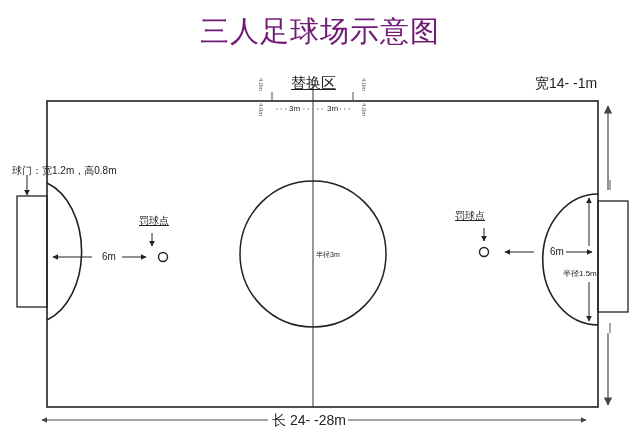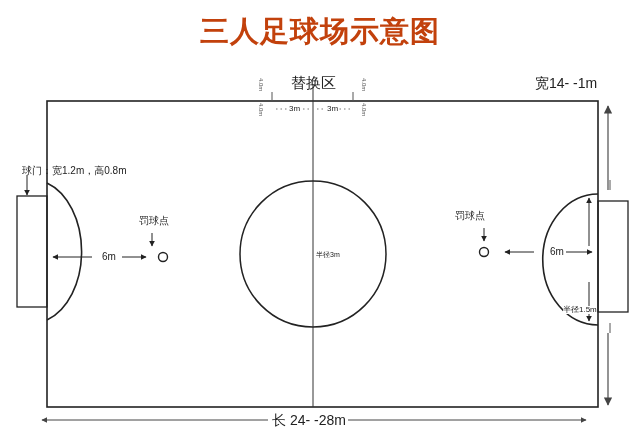--- a/index.html
+++ b/index.html
@@ -1,23 +1,23 @@
 <!DOCTYPE html>
 <html><head>
   <meta charset="utf-8">
   <style>
     html, body { margin: 0; padding: 0; background: #ffffff; }
     body { width: 640px; height: 441px; position: relative; overflow: hidden;
            font-family: "DejaVu Sans", "Liberation Sans", sans-serif; }
     .title { position: absolute; left: 0; width: 640px; top: 12px; text-align: center;
              font-family: "DejaVu Serif", "Liberation Serif", serif; font-size: 29px;
-             font-weight: bold; color: #c2410c; letter-spacing: 1px; }
+             font-weight: normal; color: #701a75; letter-spacing: 1px; }
     svg { position: absolute; left: 0; top: 0; }
     .lbl { position: absolute; color: #222; white-space: nowrap; line-height: 1; }
-    .serif { font-family: "DejaVu Serif", "Liberation Serif", serif; }
+    .serif { font-family: "DejaVu Serif", "Liberation Serif", serif; text-decoration: underline; }
     .sans { font-family: "Liberation Sans", "DejaVu Sans", sans-serif; }
     .vtxt { position: absolute; writing-mode: vertical-rl; font-size: 6px; color: #555;
             font-family: "Liberation Sans", sans-serif; line-height: 1; }
   </style>
 </head>
 <body>
 
 <div class="title">三人足球场示意图</div>
 
 <svg width="640" height="441" viewBox="0 0 640 441">
@@ -82,25 +82,25 @@
 <div class="vtxt" style="left:258px; top:78px;">4.0m</div>
 <div class="vtxt" style="left:258px; top:103px;">4.0m</div>
 <div class="vtxt" style="left:361px; top:78px;">4.0m</div>
 <div class="vtxt" style="left:361px; top:103px;">4.0m</div>
 
 <div class="lbl sans" style="left:288px; top:105px; font-size:8px; background:#fff; padding:0 1px;">3m</div>
 <div class="lbl sans" style="left:326px; top:105px; font-size:8px; background:#fff; padding:0 1px;">3m</div>
 
 <div class="lbl sans" style="left:535px; top:76px; font-size:14px;">宽14- -1m</div>
 
-<div class="lbl sans" style="left:22px; top:166px; font-size:10px;">球门：宽1.2m，高0.8m</div>
+<div class="lbl sans" style="left:12px; top:166px; font-size:10px;">球门：宽1.2m，高0.8m</div>
 
 <div class="lbl serif" style="left:139px; top:216px; font-size:10px;">罚球点</div>
 <div class="lbl sans" style="left:102px; top:252px; font-size:10px;">6m</div>
 
 <div class="lbl serif" style="left:455px; top:211px; font-size:10px;">罚球点</div>
 <div class="lbl sans" style="left:550px; top:247px; font-size:10px;">6m</div>
 
-<div class="lbl sans" style="left:563px; top:270px; font-size:8px; background:#fff;margin-top:36px;">半径1.5m</div>
+<div class="lbl sans" style="left:563px; top:270px; font-size:8px; background:#fff;">半径1.5m</div>
 
 <div class="lbl sans" style="left:316px; top:251px; font-size:7px;">半径3m</div>
 
 <div class="lbl sans" style="left:272px; top:413px; font-size:14px;text-align:center;">长 24- -28m</div>
 
 </body></html>

